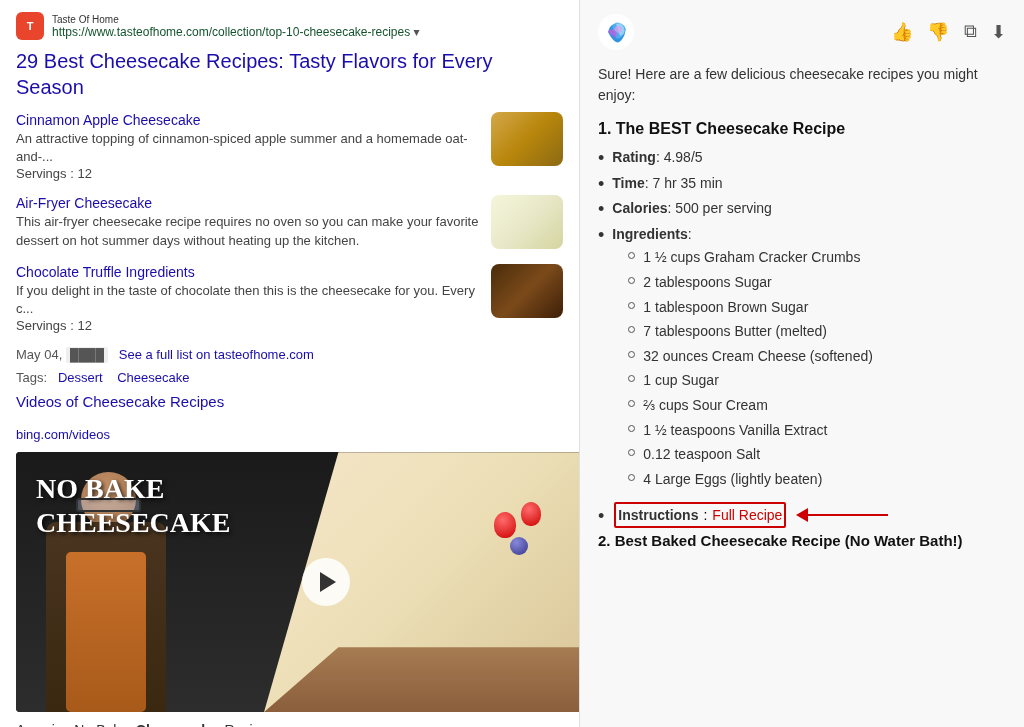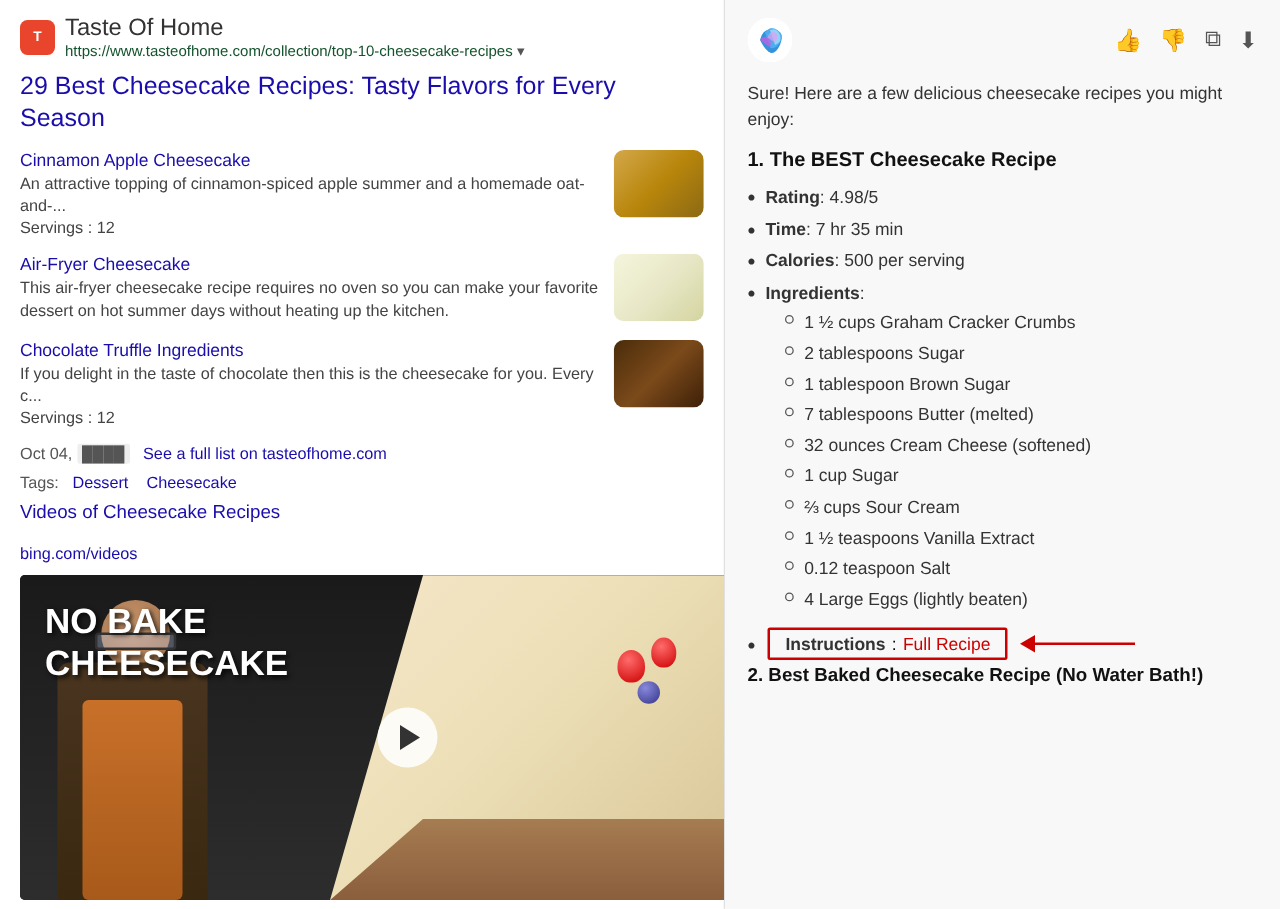--- a/index.html
+++ b/index.html
@@ -38,21 +38,21 @@
       justify-content: center;
       color: white;
       font-size: 11px;
       font-weight: bold;
     }
     .source-info {
       display: flex;
       flex-direction: column;
     }
     .source-name {
-      font-size: 19px;
+      font-size: 10px;
       color: #333;
     }
     .source-url {
       font-size: 12px;
       color: #555;
     }
     .source-url span {
       color: #14532d;
     }
 
@@ -155,20 +155,21 @@
 
     
     .video-thumb {
       width: 620px;
       height: 260px;
       background: #1a1a2e;
       border-radius: 4px;
       position: relative;
       overflow: hidden;
       margin-bottom: 10px;
+      font-family: Liberation Serif, serif;
     }
     .video-bg {
       width: 100%;
       height: 100%;
       background: linear-gradient(to bottom, #1a1a1a 0%, #2d2d2d 100%);
       position: relative;
     }
     
     .cheesecake-bg {
       position: absolute;
@@ -339,21 +340,21 @@
     .sub-circle {
       width: 7px;
       height: 7px;
       border: 1.5px solid #555;
       border-radius: 50%;
       flex-shrink: 0;
       margin-top: 4px;
     }
     .instructions-box {
       border: 2px solid #cc0000;
-      padding: 3px 12px;
+      padding: 3px 2px;
       border-radius: 2px;
       display: flex;
       align-items: center;
       gap: 5px;
     }
     .instructions-label {
       font-size: 14px;
       font-weight: bold;
       color: #333;
     }
@@ -433,21 +434,21 @@
       <a class="recipe-item-title" href="#">Chocolate Truffle Ingredients</a>
       <div class="recipe-item-desc">If you delight in the taste of chocolate then this is the cheesecake for you. Every c...</div>
       <div class="recipe-item-meta">Servings : 12</div>
     </div>
     <div class="recipe-thumb">
       <div class="thumb-chocolate"></div>
     </div>
   </div>
 
   <div class="meta-row">
-    <span>Oct 04,</span>
+    <span>May 04,</span>
     <span class="meta-date">████</span>
     &nbsp;
     <a href="#" class="tag-link">See a full list on tasteofhome.com</a>
   </div>
   <div class="meta-row">
     <span>Tags:</span>
     &nbsp;
     <a href="#" class="tag-link">Dessert</a>
     &nbsp;&nbsp;
     <a href="#" class="tag-link">Cheesecake</a>

